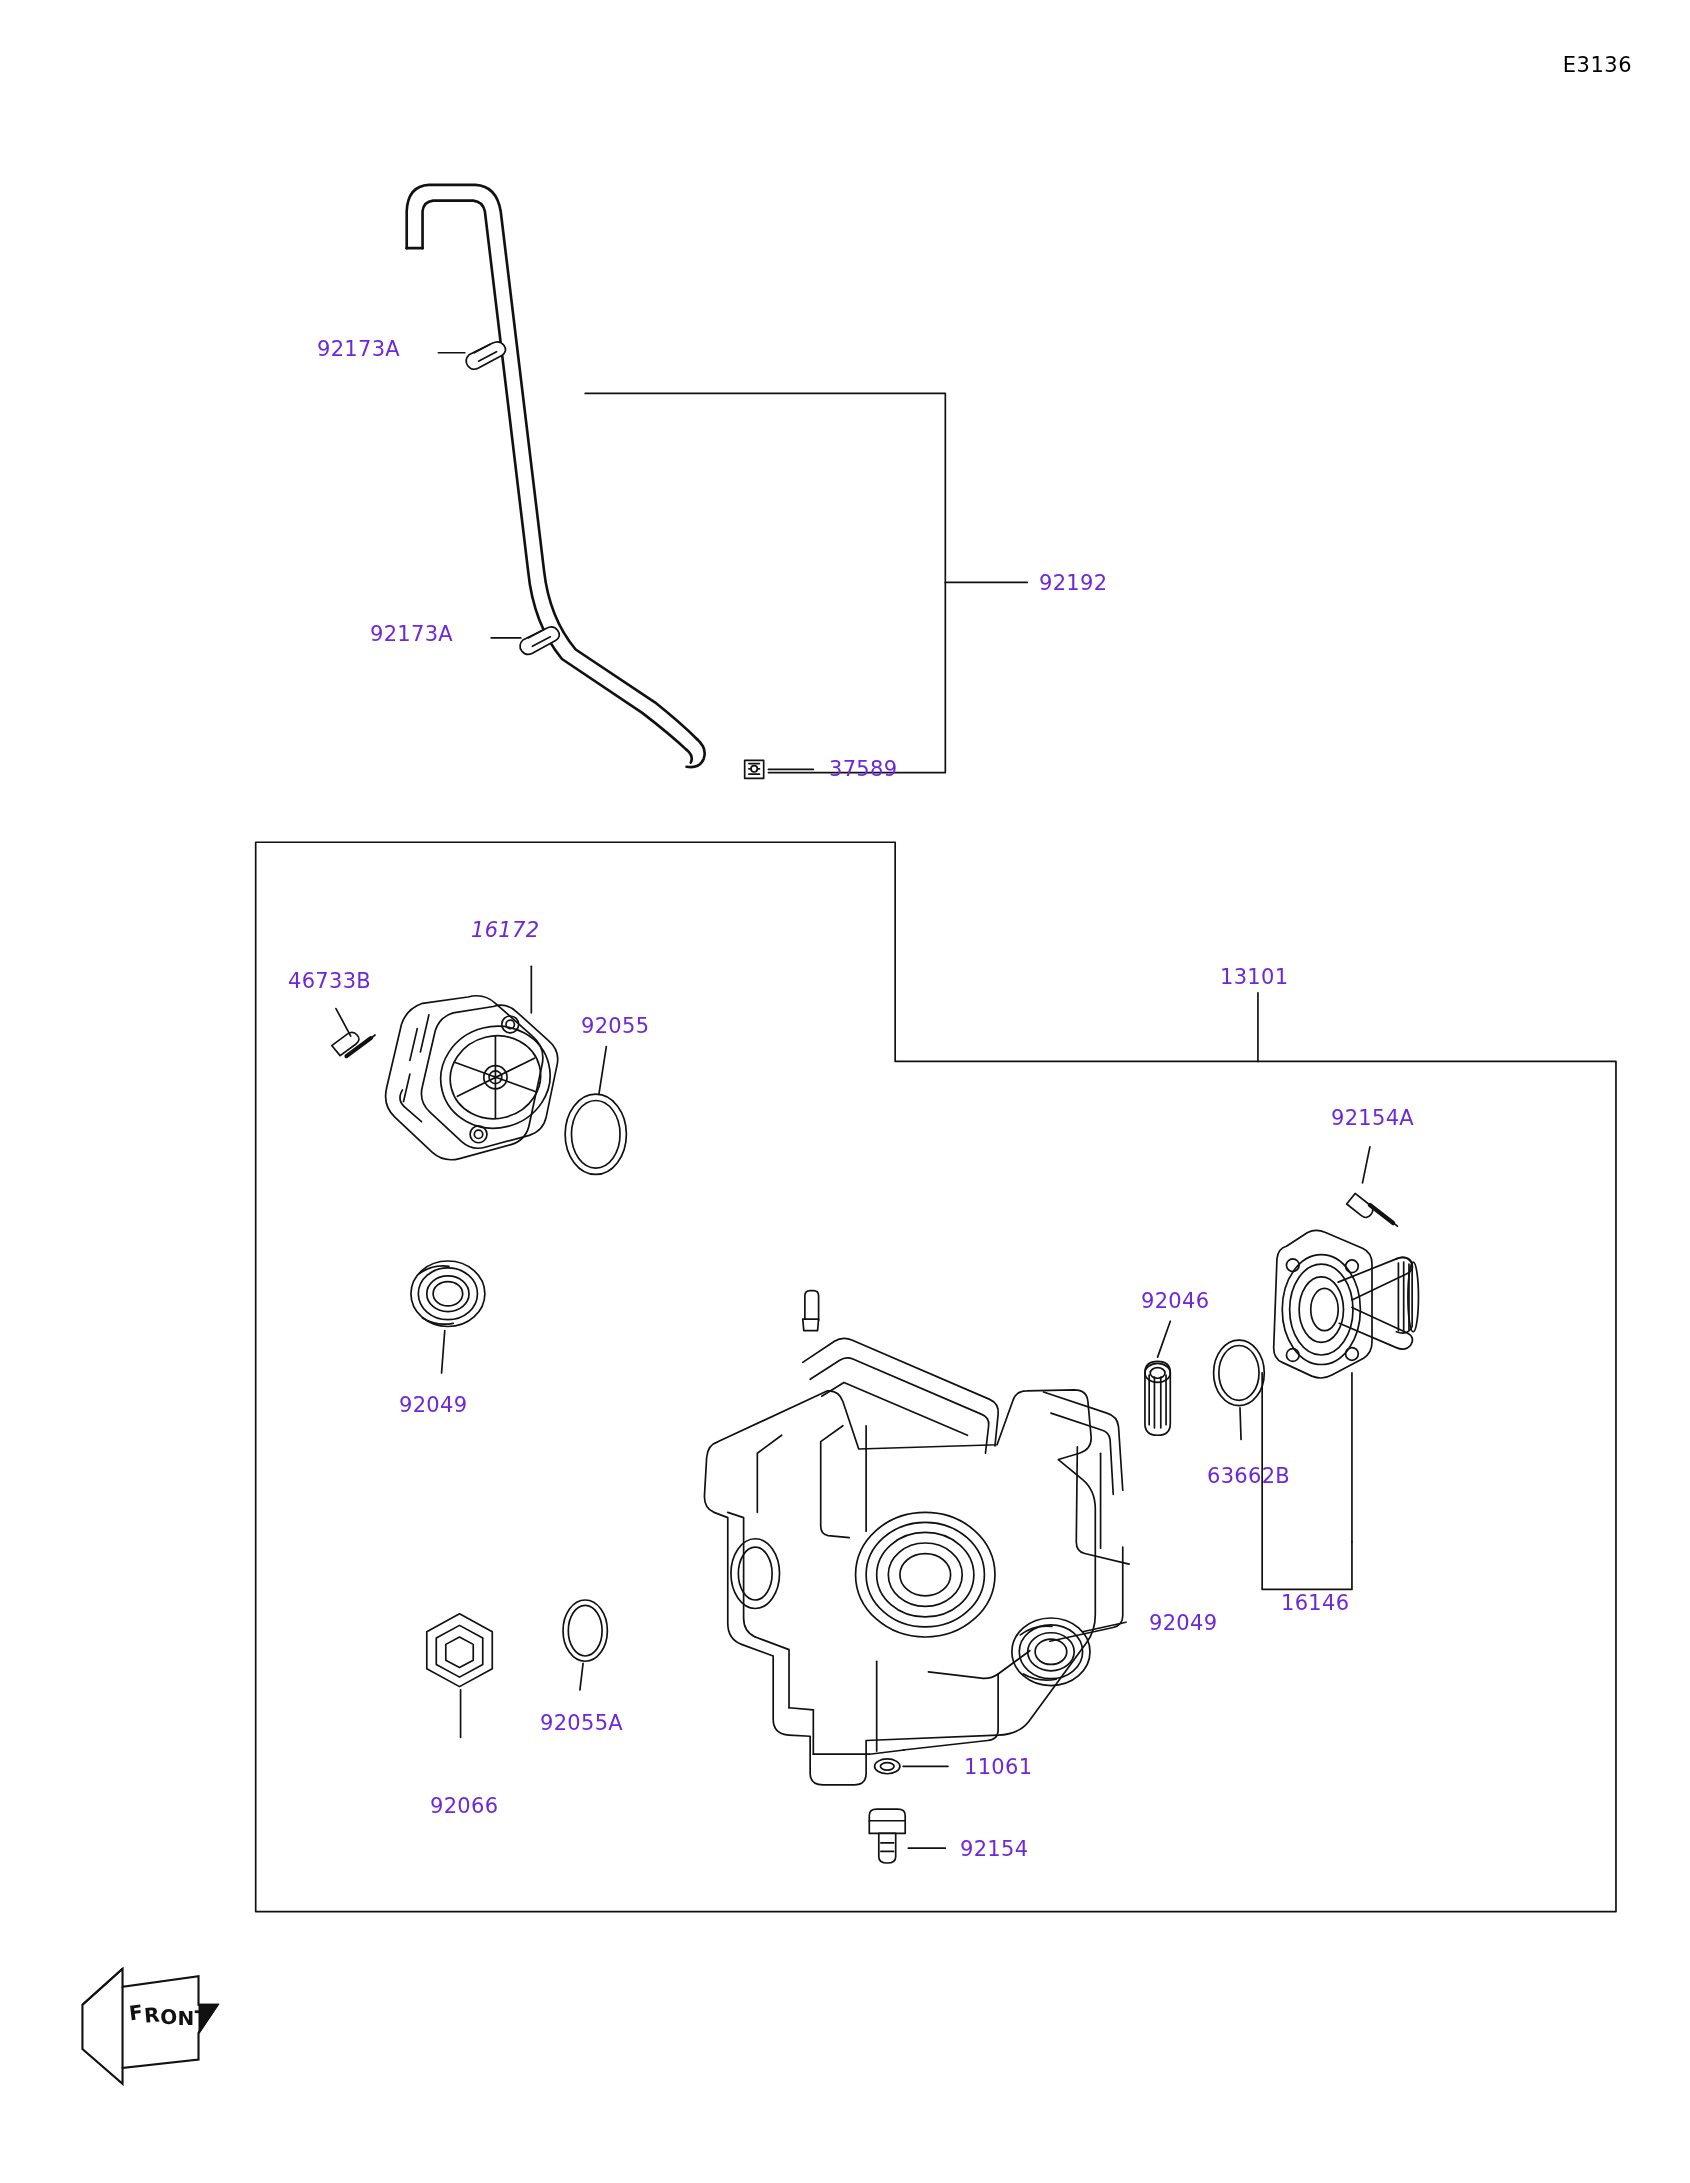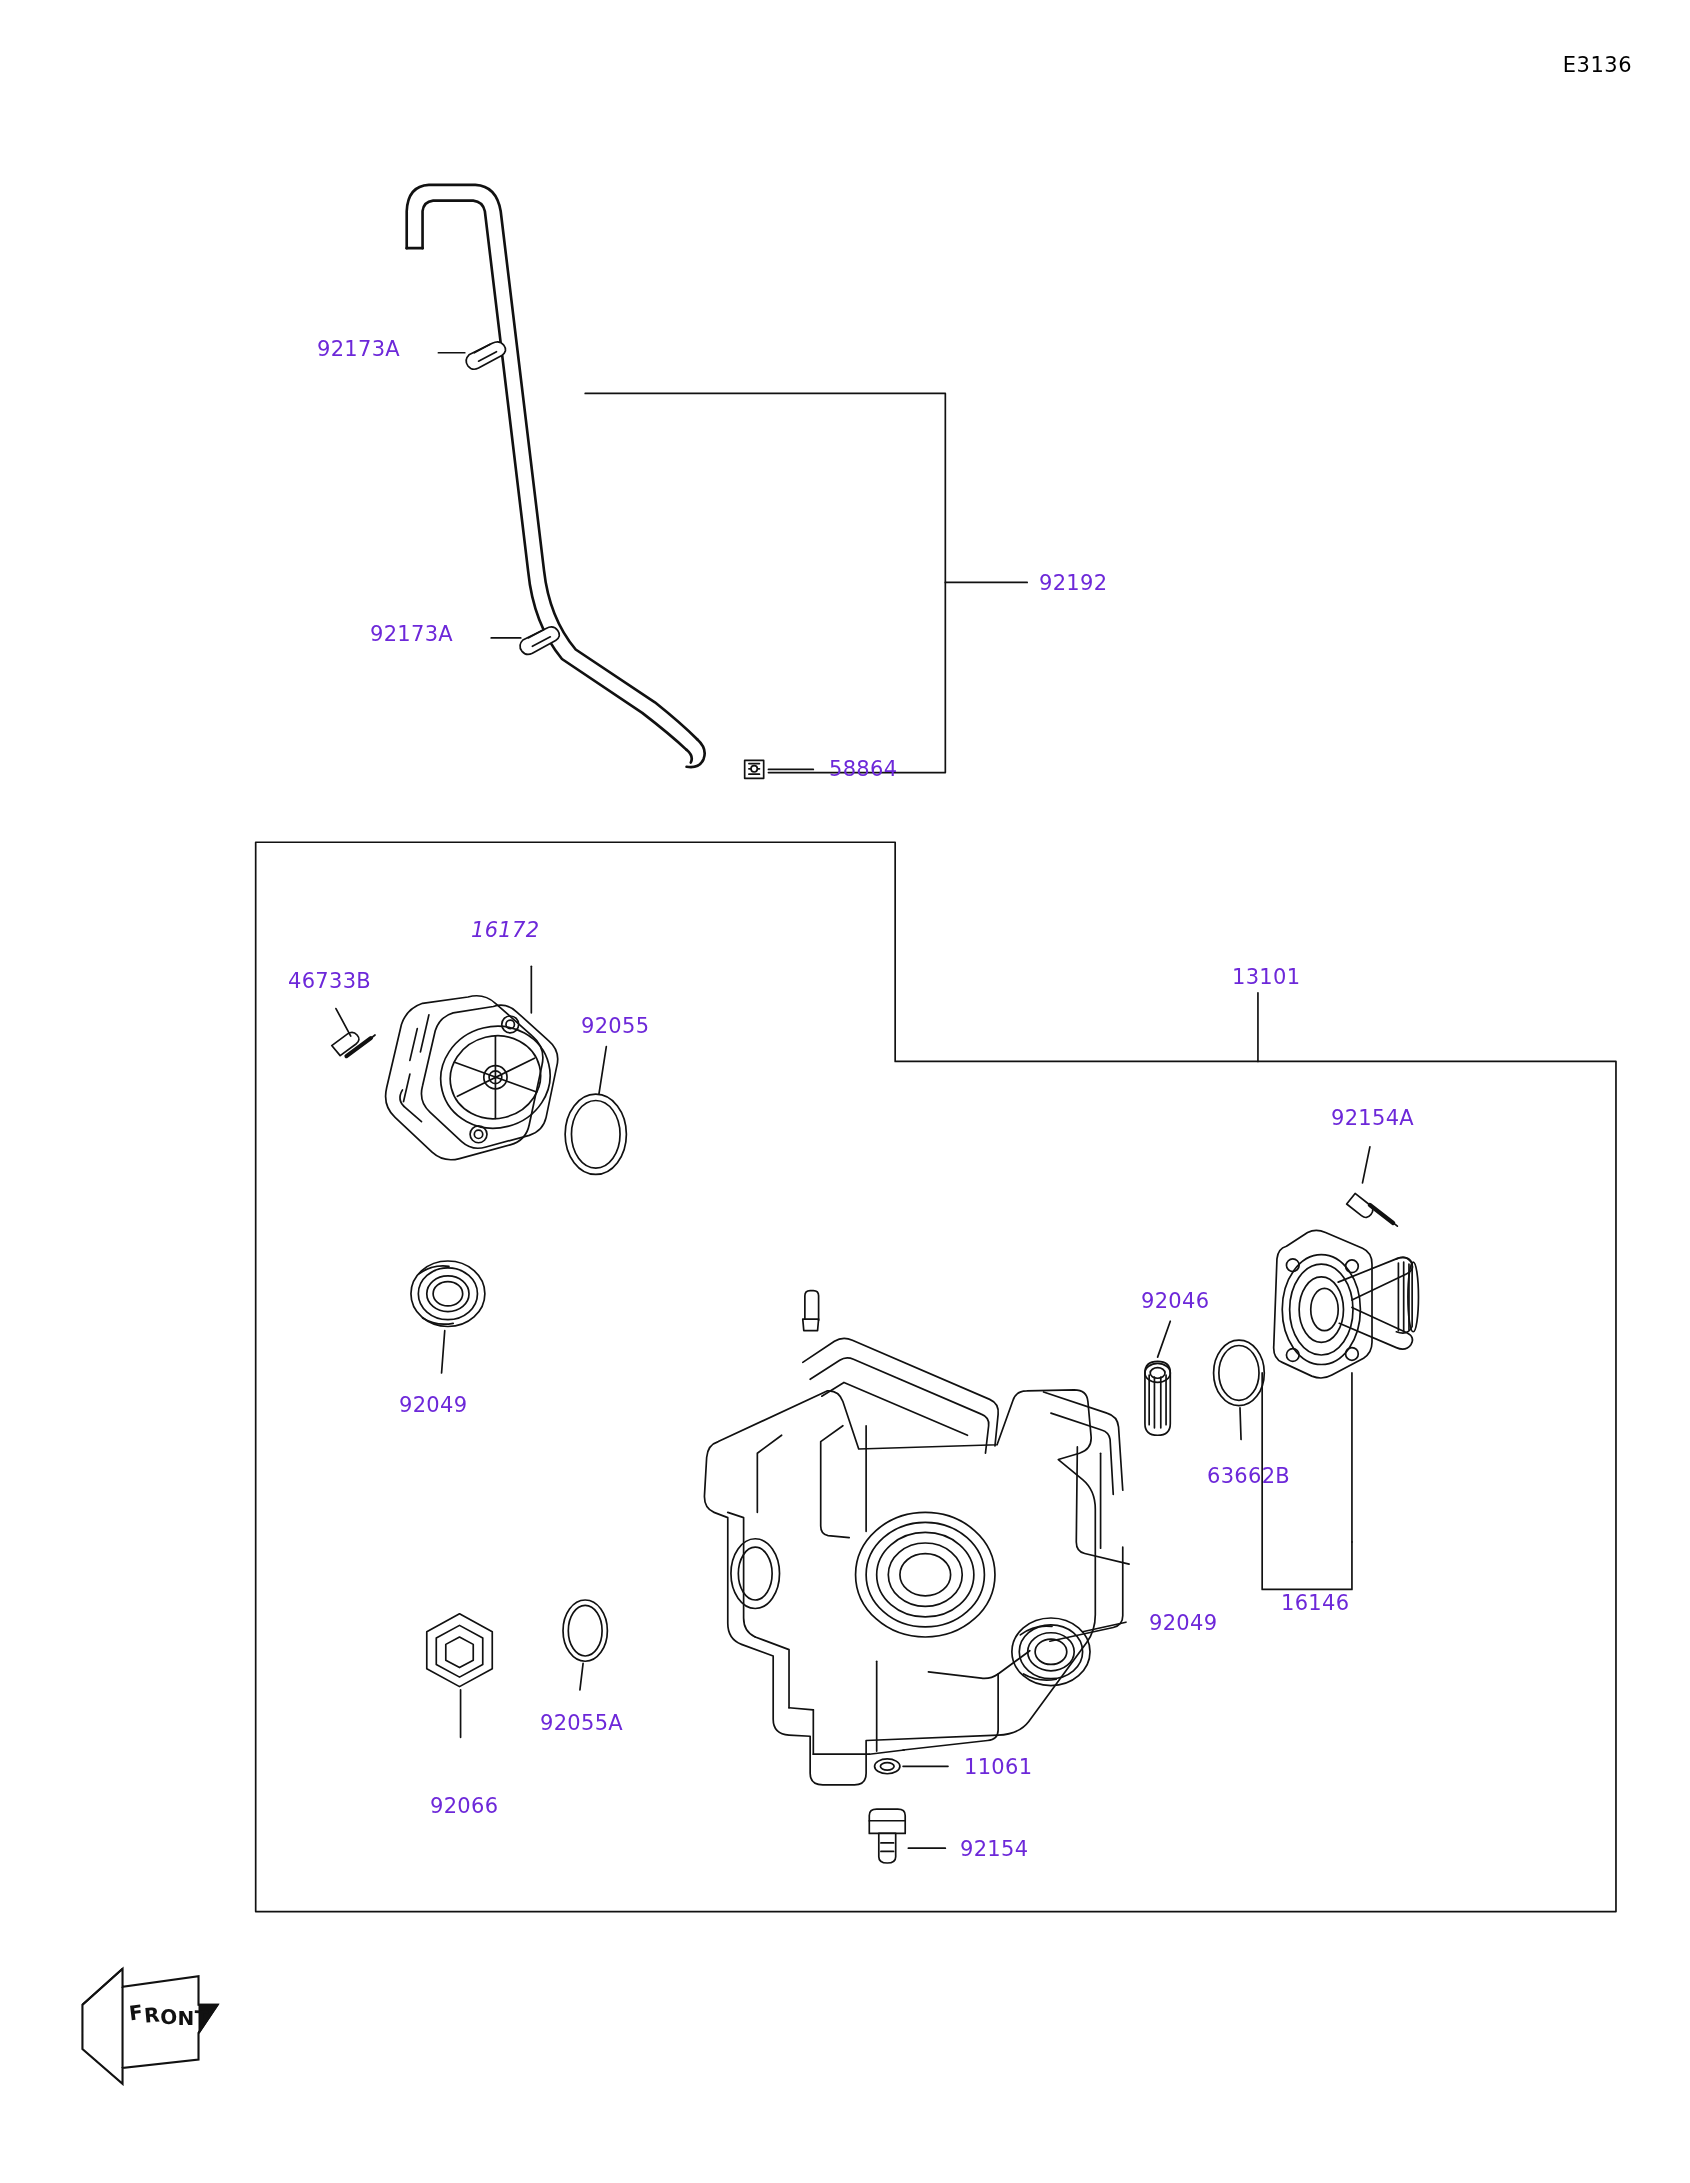--- a/index.html
+++ b/index.html
@@ -272,26 +272,26 @@
       <text transform="translate(134,130) rotate(-5)">R</text>
       <text transform="translate(164,133) rotate(-2)">O</text>
       <text transform="translate(196,134) rotate(0)">N</text>
       <text transform="translate(228,134) rotate(2)">T</text>
     </g>
   </svg>
 
   <div class="lbl" style="left:317px;  top:337px;">92173A</div>
   <div class="lbl" style="left:370px;  top:622px;">92173A</div>
   <div class="lbl" style="left:1039px; top:571px;">92192</div>
-  <div class="lbl" style="left:829px; top:757px;">58864</div>
+  <div class="lbl" style="left:829px; top:757px;">37589</div>
 
   <div class="lbl" style="left:288px;  top:969px;">46733B</div>
   <div class="lbl" style="left:471px;  top:918px;font-style:italic;">16172</div>
   <div class="lbl" style="left:581px; top:1014px;">92055</div>
-  <div class="lbl" style="left:1220px; top:965px;margin-left:12px;">13101</div>
+  <div class="lbl" style="left:1220px; top:965px;">13101</div>
   <div class="lbl" style="left:1331px; top:1106px;">92154A</div>
 
   <div class="lbl" style="left:399px;  top:1393px;">92049</div>
   <div class="lbl" style="left:1141px; top:1289px;">92046</div>
   <div class="lbl" style="left:1207px; top:1464px;">63662B</div>
   <div class="lbl" style="left:1281px; top:1591px;">16146</div>
   <div class="lbl" style="left:1149px; top:1611px;">92049</div>
 
   <div class="lbl" style="left:540px; top:1711px;">92055A</div>
   <div class="lbl" style="left:430px;  top:1756px;margin-top:38px;">92066</div>

